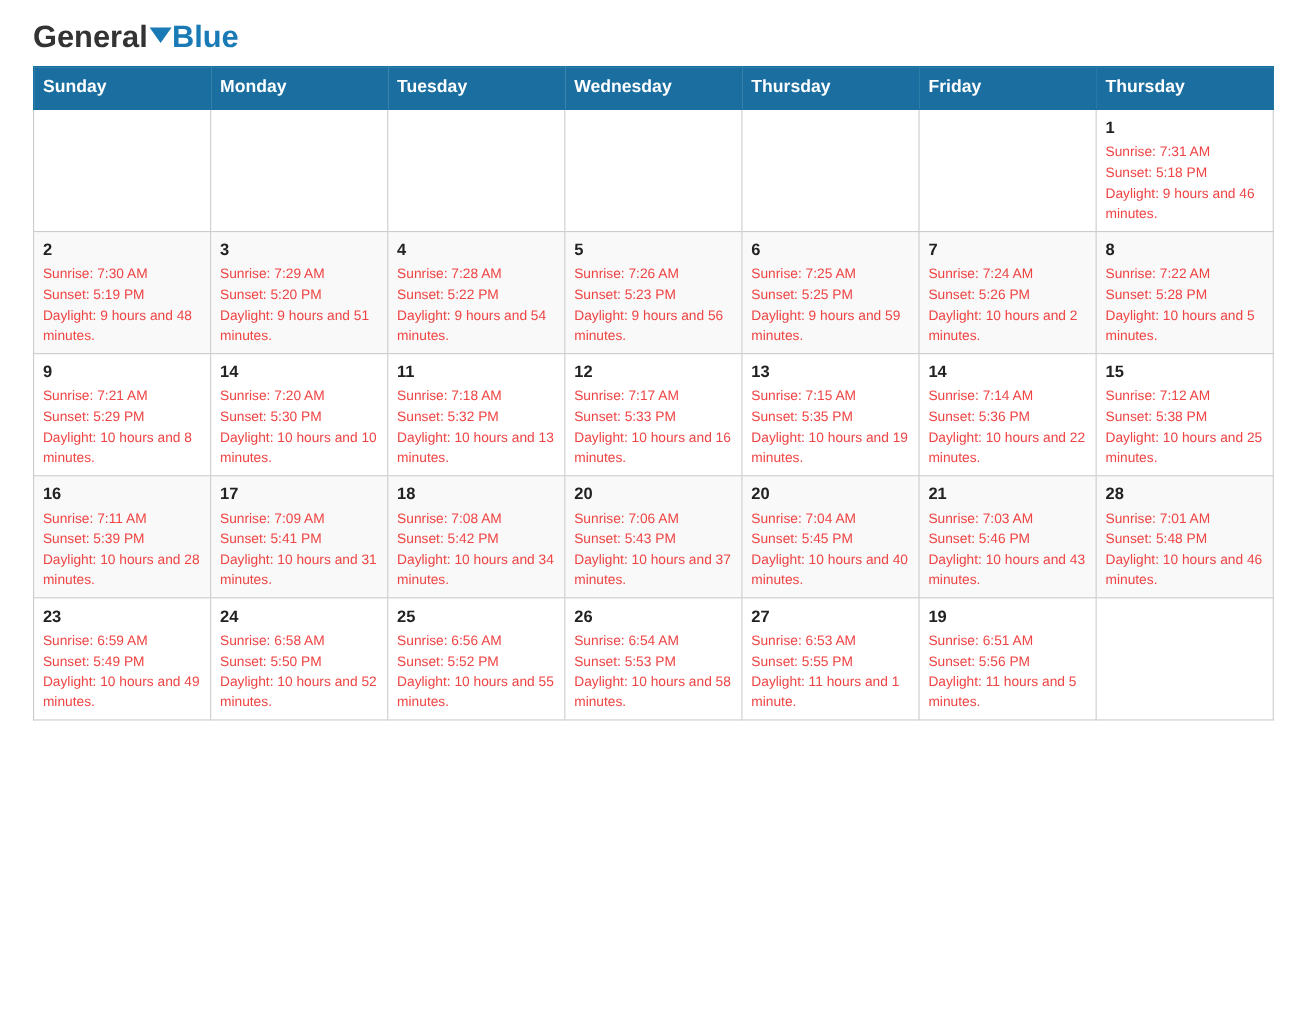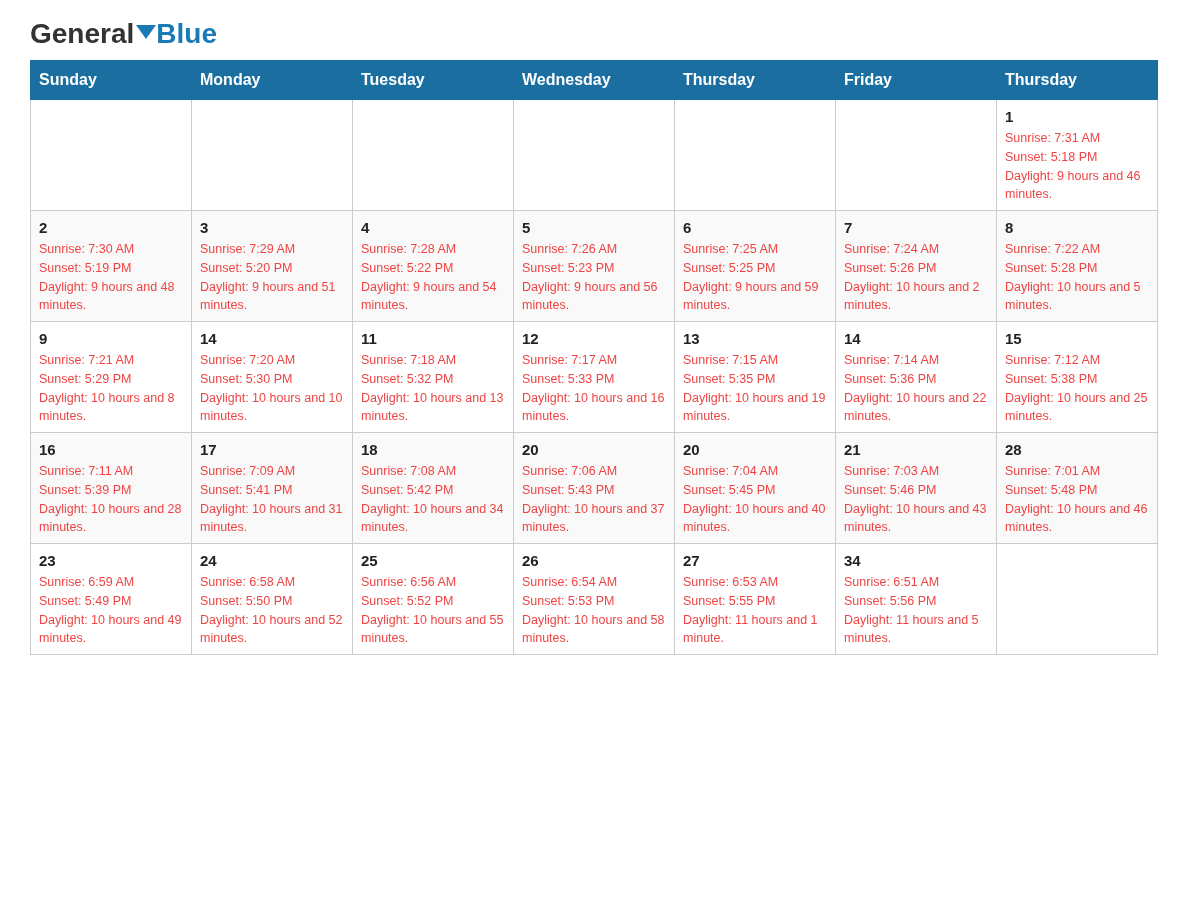--- a/index.html
+++ b/index.html
@@ -254,19 +254,19 @@
         </td>
         <td>
           <span class="day-num">26</span>
           <div class="day-info">Sunrise: 6:54 AM<br>Sunset: 5:53 PM<br>Daylight: 10 hours and 58 minutes.</div>
         </td>
         <td>
           <span class="day-num">27</span>
           <div class="day-info">Sunrise: 6:53 AM<br>Sunset: 5:55 PM<br>Daylight: 11 hours and 1 minute.</div>
         </td>
         <td>
-          <span class="day-num">34</span>
+          <span class="day-num">19</span>
           <div class="day-info">Sunrise: 6:51 AM<br>Sunset: 5:56 PM<br>Daylight: 11 hours and 5 minutes.</div>
         </td>
         <td class="empty-cell"></td>
       </tr>
     </tbody>
 </table>
 
 </body></html>

